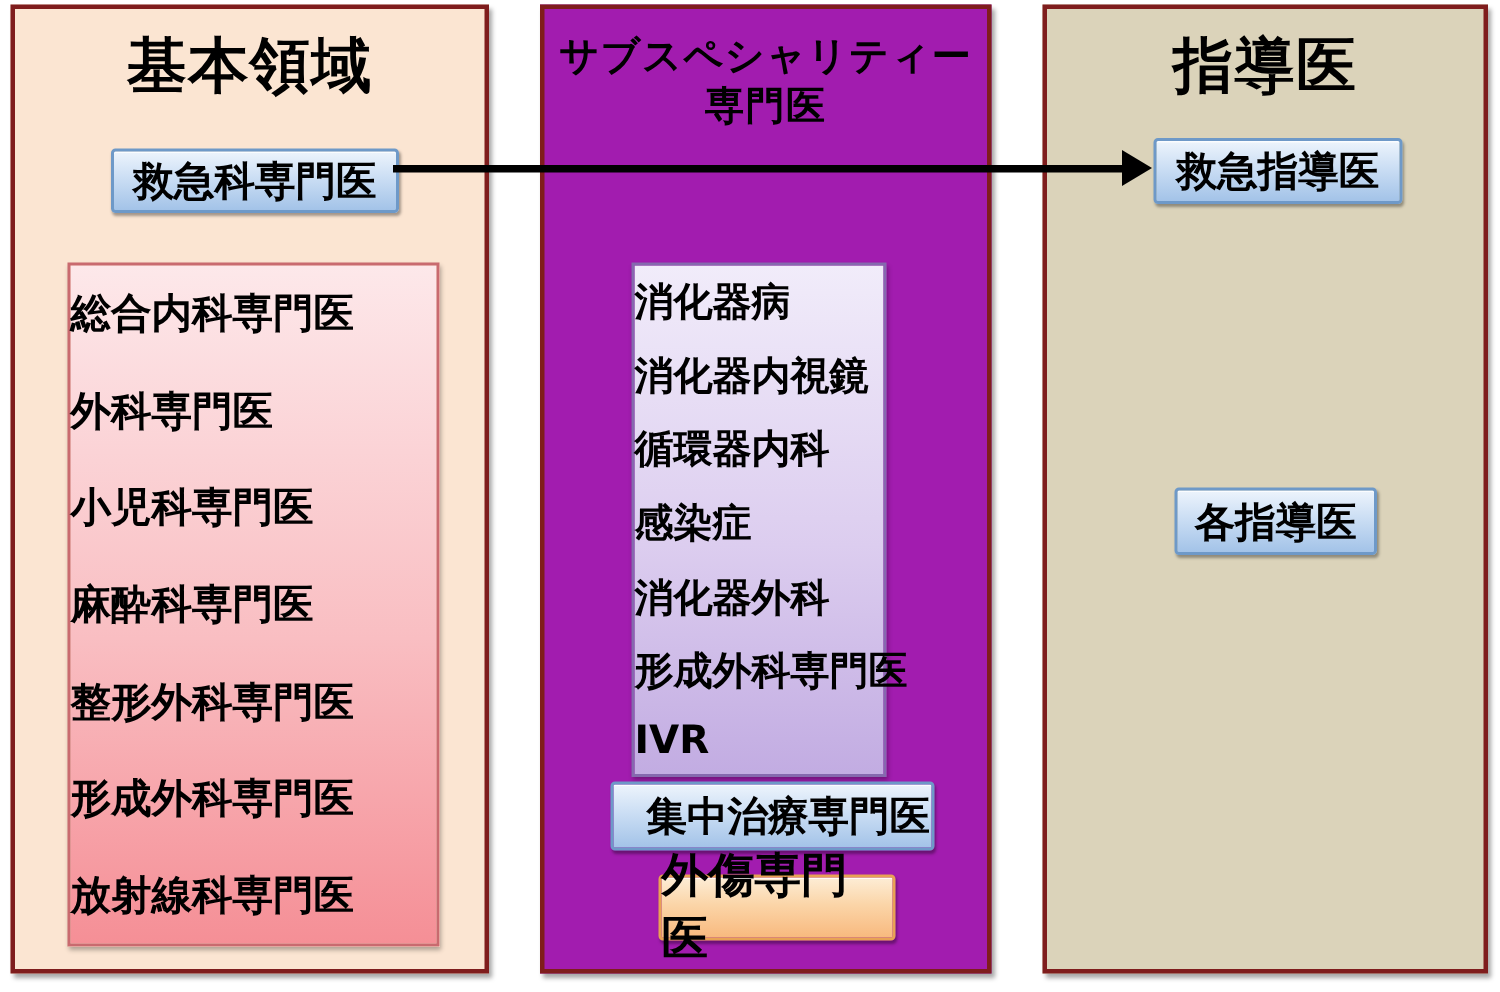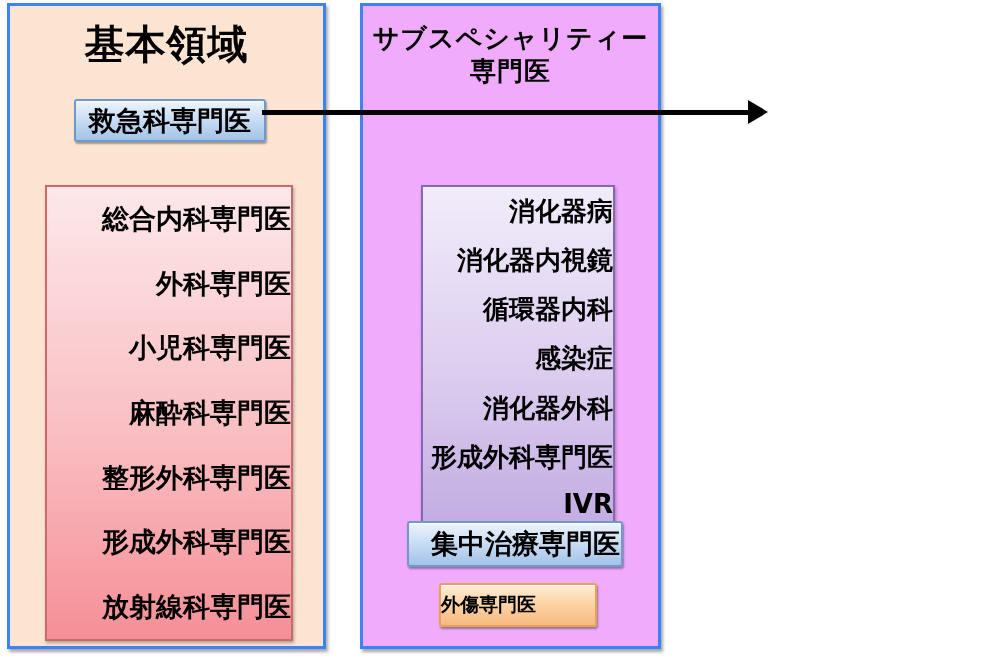--- a/index.html
+++ b/index.html
@@ -9,26 +9,26 @@
     background:#ffffff;
     font-family:"DejaVu Sans",sans-serif;
     font-weight:700;
     color:#000;
     overflow:hidden;
   }
   .column{
     position:absolute;
     top:3px;
     height:646px;
-    border:3px solid #3b82f6;
+    border:3px solid #7f1d1d;
     box-sizing:border-box;
     box-shadow:2px 3px 3px rgba(0,0,0,0.35);
   }
   #col-basic{left:7px;width:319px;background:#FBE5D2;}
-  #col-sub{left:360px;width:301px;background:#f0abfc;}
+  #col-sub{left:360px;width:301px;background:#a21caf;}
   #col-mentor{left:695px;width:297px;background:#DBD3BA;}
 
   .col-title{
     position:absolute;left:0;right:0;
     text-align:center;
     font-size:40px;
     line-height:1.1;
     letter-spacing:1px;
   }
   #title-basic{top:16px;}
@@ -42,43 +42,42 @@
     font-size:27px;
     background:linear-gradient(180deg,#EDF4FC 0%,#CBDEF4 45%,#A3C3E8 100%);
     border:2px solid #6E99C8;
     border-radius:3px;
     box-shadow:1px 2px 2px rgba(0,0,0,0.35), inset 0 1px 0 rgba(255,255,255,0.8);
   }
   .badge-orange{
     position:absolute;
     box-sizing:border-box;
     display:flex;align-items:center;justify-content:flex-start;
-    font-size:19px;
+    font-size:31px;
     background:linear-gradient(180deg,#FDEDD6 0%,#FBD5A8 45%,#F8B97E 100%);
     border:2px solid #E8A254;
     border-radius:3px;
     box-shadow:1px 2px 2px rgba(0,0,0,0.35), inset 0 1px 0 rgba(255,255,255,0.8);
   }
   .list-box{
     position:absolute;
     box-sizing:border-box;
     display:flex;flex-direction:column;
     justify-content:space-around;
-    align-items:flex-end;
+    align-items:flex-start;
     box-shadow:1px 2px 3px rgba(0,0,0,0.3);
-    margin-top:10px;
   }
   #pink-box{
     left:35px;top:169px;width:248px;height:456px;
     background:linear-gradient(180deg,#FDE8EA 0%,#F9BEC2 55%,#F58F96 100%);
     border:2px solid #C96A6F;
     font-size:27px;
   }
   #purple-box{
-    left:58px;top:169px;width:194px;height:343px;
+    left:58px;top:169px;width:170px;height:343px;
     background:linear-gradient(180deg,#F1ECFA 0%,#DCCDEF 55%,#C2ACE2 100%);
     border:2px solid #8569AE;
     font-size:26px;
   }
   .list-item{white-space:nowrap;}
 
   #badge-emergency-specialist{left:64px;top:93px;width:192px;height:43px;}
   #badge-intensive-care{left:44px;top:515px;width:216px;height:46px;padding-left:21px;}
   #badge-trauma{left:76px;top:577px;width:158px;height:44px;}
   #badge-emergency-mentor{left:71px;top:86px;width:166px;height:44px;}
@@ -142,17 +141,28 @@
 
     <div class="badge-blue" id="badge-intensive-care">
       <span>集中治療専門医</span>
     </div>
 
     <div class="badge-orange" id="badge-trauma">
       <span>外傷専門医</span>
     </div>
   </div>
 
+  <div class="column" id="col-mentor">
+    <div class="col-title" id="title-mentor">指導医</div>
+
+    <div class="badge-blue" id="badge-emergency-mentor">
+      <span>救急指導医</span>
+    </div>
+
+    <div class="badge-blue" id="badge-each-mentor">
+      <span>各指導医</span>
+    </div>
+  </div>
 
   <div id="arrow-line"></div>
   <div id="arrow-head"></div>
 
 </div>
 
 </body></html>

